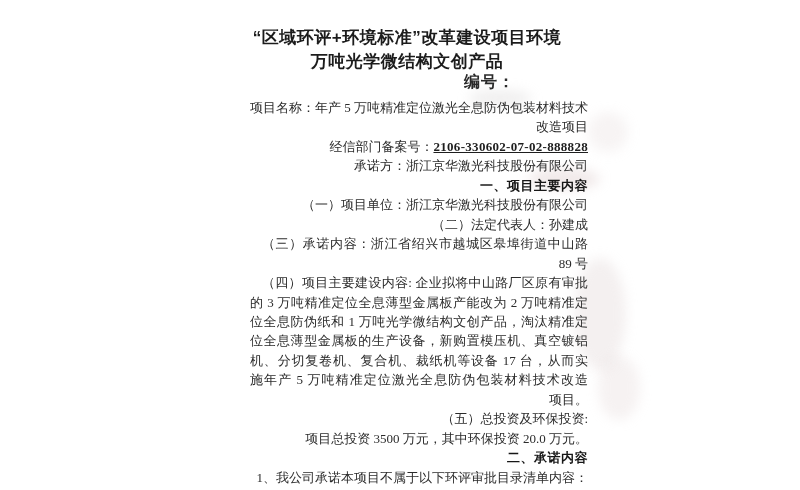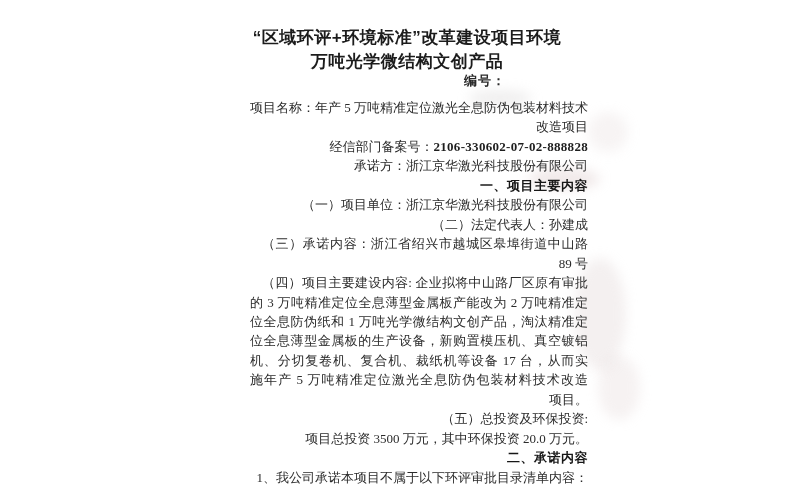--- a/index.html
+++ b/index.html
@@ -10,39 +10,39 @@
   .page{position:relative;width:800px;height:384px;background:#ffffff;}
   
   .titleblock{
     position:absolute;left:232px;top:26px;width:350px;
     text-align:center;font-weight:bold;color:#1c1c1c;
     font-family:"Liberation Sans","DejaVu Sans",sans-serif;
     font-size:17px;line-height:24px;letter-spacing:0.5px;
   }
   .serial{
     position:absolute;left:464px;top:72px;
-    font-weight:bold;font-size:13px;color:#2a2a2a;
+    font-weight:bold;font-size:16px;color:#2a2a2a;
     font-family:"Liberation Serif",serif;letter-spacing:1px;
   }
   
   .bodyblock{
     position:absolute;left:250px;top:98px;width:338px;
     font-size:13px;line-height:19.45px;color:#2b2b2b;
   }
   .line{white-space:normal;text-align:right;}
   .j{text-align-last:justify;-moz-text-align-last:justify;}
   .ind1{margin-left:12px;}
   .ind2{margin-left:38px;}
   .hd{
     font-weight:bold;color:#171717;
     font-family:"Liberation Sans","DejaVu Sans",sans-serif;
     letter-spacing:0.5px;
     margin-left:12px;
   }
-  .num{font-weight:bold;color:#1e1e1e;letter-spacing:0.3px;}
+  .num{font-weight:bold;color:#1e1e1e;letter-spacing:0.3px;text-decoration:underline;}
   
   .smudge{position:absolute;border-radius:50%;filter:blur(6px);pointer-events:none;}
   .sm1{left:528px;top:168px;width:72px;height:22px;background:rgba(207,184,184,0.30);}
   .sm2{left:574px;top:258px;width:52px;height:112px;background:rgba(210,192,192,0.24);}
   .sm3{left:468px;top:90px;width:64px;height:16px;background:rgba(202,197,197,0.28);}
   .sm4{left:598px;top:356px;width:42px;height:64px;background:rgba(212,197,197,0.22);}
   .sm5{left:588px;top:112px;width:40px;height:40px;background:rgba(214,200,200,0.20);}
 </style>
 </head>
 <body>

